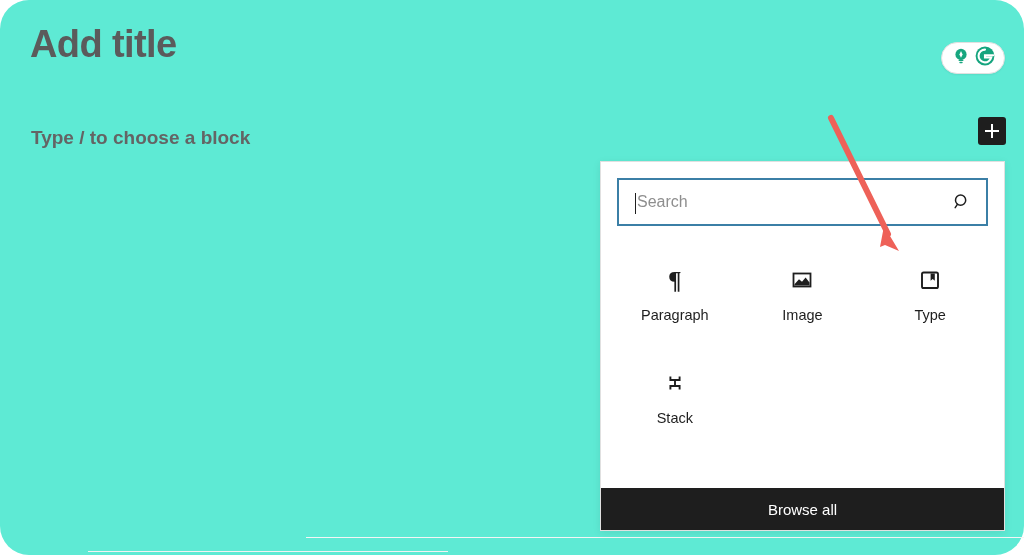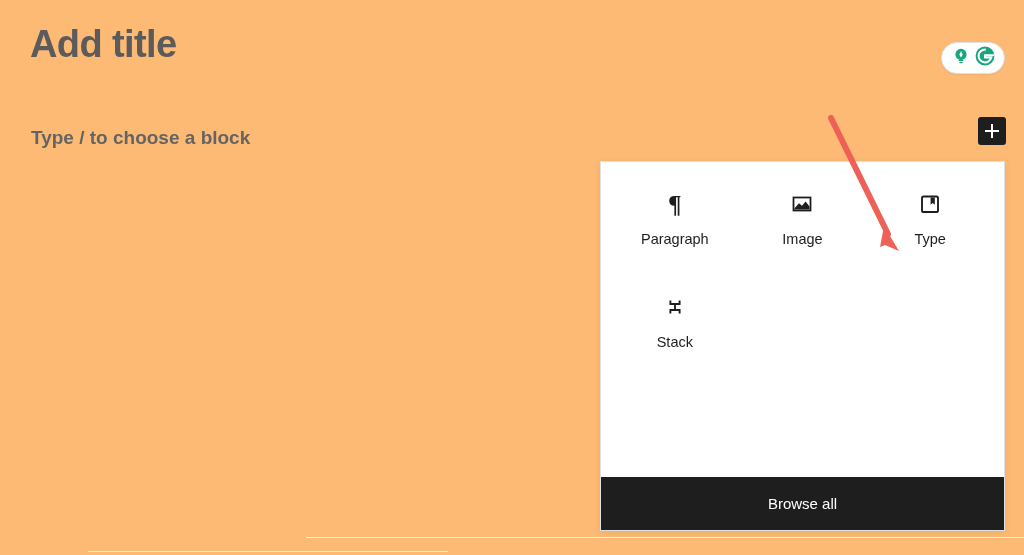--- a/index.html
+++ b/index.html
@@ -13,21 +13,22 @@
     font-family: "Liberation Sans", sans-serif;
     overflow: hidden;
     position: relative;
     -webkit-font-smoothing: antialiased;
   }
 
   
   .editor-canvas {
     position: absolute;
     inset: 0;
-    background: #fdba74;
+    background: #5eead4;
+    border-radius: 29px;
   }
 
   .post-title {
     position: absolute;
     left: 30px;
     top: 20px;
     font-size: 38px;
     font-weight: bold;
     color: #5b5b5b;
     letter-spacing: -0.6px;
@@ -202,21 +203,21 @@
   .pilcrow {
     font-size: 25px;
     line-height: 1;
     color: #1e1e1e;
     font-family: "Liberation Serif", serif;
     font-weight: bold;
   }
 
   
   .browse-all {
-    height: 53px;
+    height: 42px;
     background: #1e1e1e;
     color: #ffffff;
     display: flex;
     align-items: center;
     justify-content: center;
     font-size: 15px;
     cursor: pointer;
     user-select: none;
   }
 
@@ -259,20 +260,32 @@
     </span>
   </div>
 
   <div class="inserter-toggle">
     <span class="plus-h"></span>
     <span class="plus-v"></span>
   </div>
 
   <div class="inserter-popover">
 
+    <div class="search-area">
+      <div class="search-control">
+        <span class="search-caret"></span>
+        <span class="search-placeholder">Search</span>
+        <span class="search-icon-wrap">
+          <svg width="20" height="20" viewBox="0 0 20 20">
+            <circle cx="8.6" cy="8.2" r="5.1" fill="none" stroke="#1e1e1e" stroke-width="1.5"></circle>
+            <line x1="5.4" y1="12.4" x2="3.2" y2="15.6" stroke="#1e1e1e" stroke-width="1.5" stroke-linecap="round"></line>
+          </svg>
+        </span>
+      </div>
+    </div>
 
     <div class="block-grid">
 
       <div class="block-item">
         <span class="block-icon">
           <span class="pilcrow">¶</span>
         </span>
         <span class="block-label">Paragraph</span>
       </div>
 

